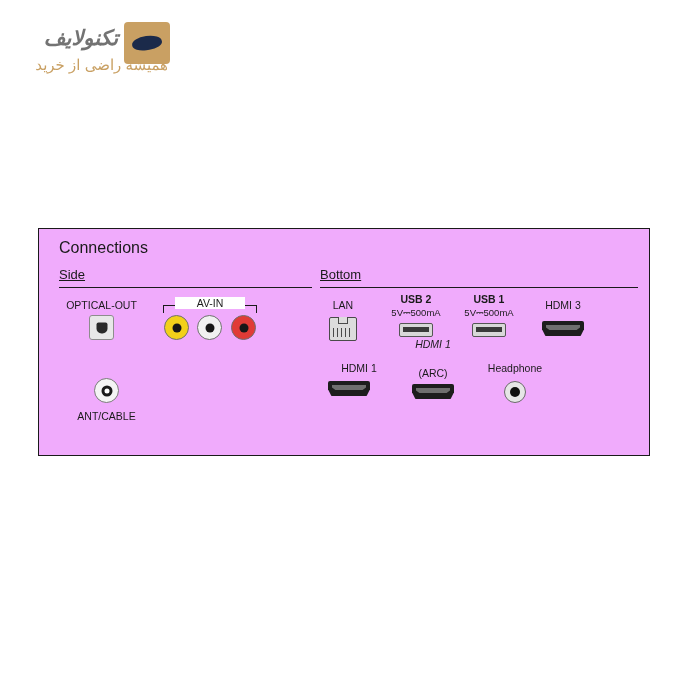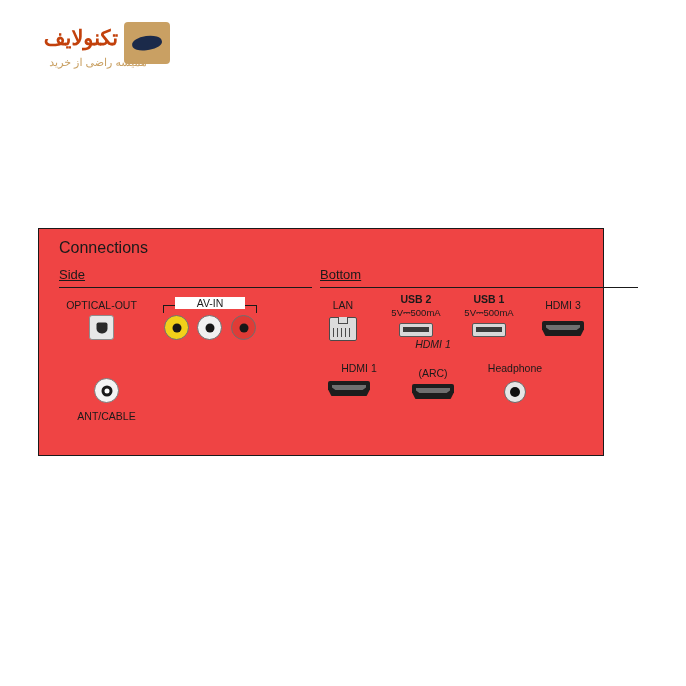--- a/index.html
+++ b/index.html
@@ -44,44 +44,45 @@
     transform: rotate(-8deg);
   }
   .brand-name {
     position: absolute;
     left: 0px;
     top: 4px;
     width: 90px;
     text-align: right;
     font-size: 21px;
     font-weight: bold;
-    color: #c2410c;
+    color: #737373;
     direction: rtl;
     letter-spacing: -0.5px;
+    font-style: italic;
   }
   .brand-tag {
     position: absolute;
     left: 0px;
     top: 34px;
     width: 140px;
-    text-align: center;
-    font-size: 11px;
+    text-align: right;
+    font-size: 15px;
     color: #c9a063;
     direction: rtl;
   }
 
   
   .panel {
     position: absolute;
     left: 38px;
     top: 228px;
-    width: 566px;
+    width: 612px;
     height: 228px;
     border: 1px solid #1a1a1a;
-    background: #ef4444;
+    background: #f0abfc;
     box-sizing: border-box;
   }
 
   .panel-title {
     position: absolute;
     left: 20px;
     top: 10px;
     font-size: 16px;
     color: #1a1a1a;
     font-weight: normal;

